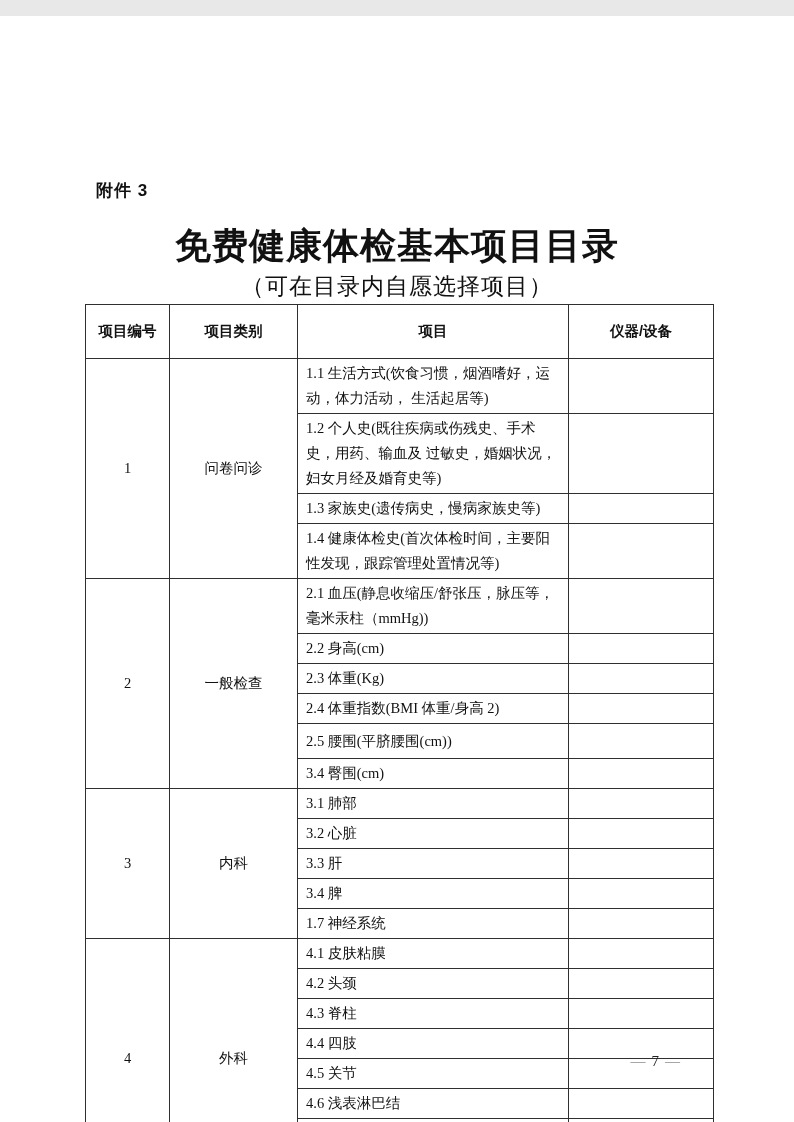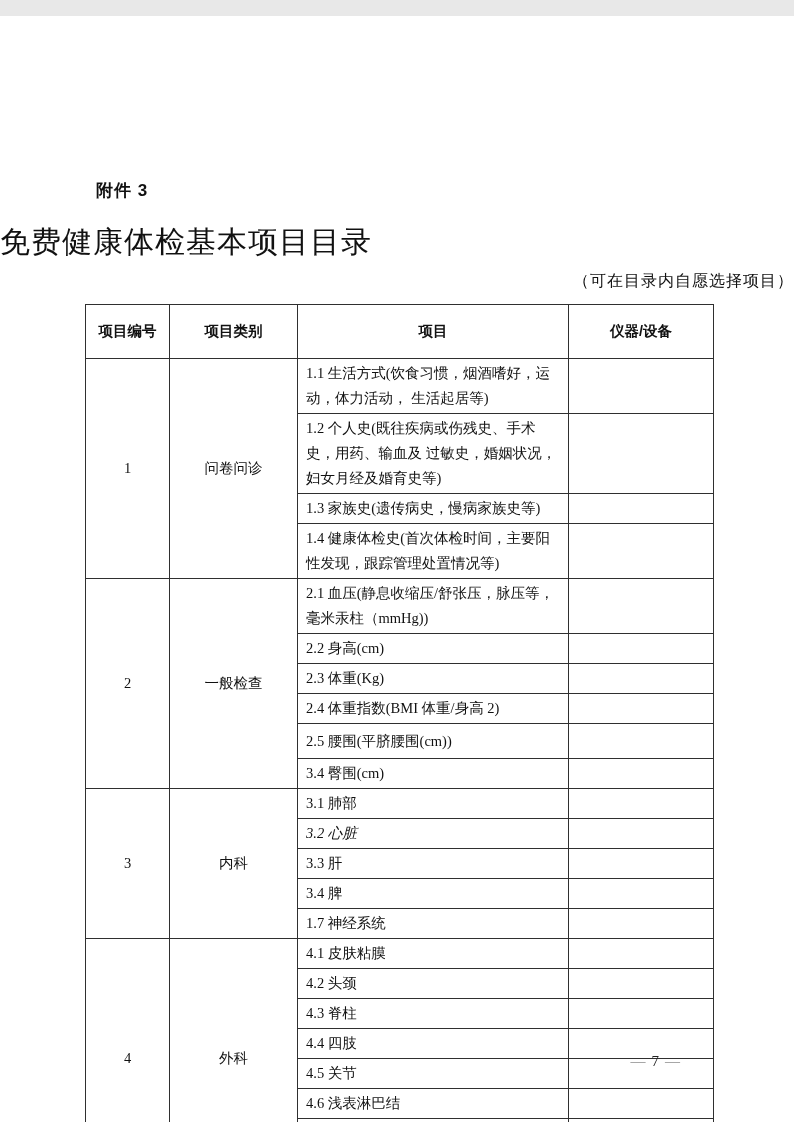--- a/index.html
+++ b/index.html
@@ -22,33 +22,33 @@
     font-weight: bold;
     font-size: 17px;
     letter-spacing: 1px;
   }
   .title {
     position: absolute;
     left: 0;
     right: 0;
     top: 206px;
     margin: 0;
-    text-align: left;
+    text-align: center;
     font-family: "Liberation Sans", "DejaVu Sans", sans-serif;
-    font-weight: normal;
-    font-size: 30px;
+    font-weight: bold;
+    font-size: 36px;
     letter-spacing: 1px;
   }
   .subtitle {
     position: absolute;
     left: 0;
     right: 0;
     top: 255px;
-    text-align: right;
-    font-size: 16px;
+    text-align: center;
+    font-size: 23px;
     letter-spacing: 1px;
   }
   table.main {
     position: absolute;
     left: 85px;
     top: 288px;
     width: 628px;
     border-collapse: collapse;
     table-layout: fixed;
   }
@@ -159,21 +159,21 @@
         <tr style="height: 25px;">
           <td class="item">3.4 臀围(cm)</td>
           <td class="equip"></td>
         </tr>
         <tr style="height: 25px;">
           <td class="num" rowspan="5">3</td>
           <td class="cat" rowspan="5">内科</td>
           <td class="item">3.1 肺部</td>
           <td class="equip"></td>
         </tr>
-        <tr style="height: 25px; font-style: italic;">
+        <tr style="height: 25px;">
           <td class="item">3.2 心脏</td>
           <td class="equip"></td>
         </tr>
         <tr style="height: 25px;">
           <td class="item">3.3 肝</td>
           <td class="equip"></td>
         </tr>
         <tr style="height: 25px;">
           <td class="item">3.4 脾</td>
           <td class="equip"></td>

